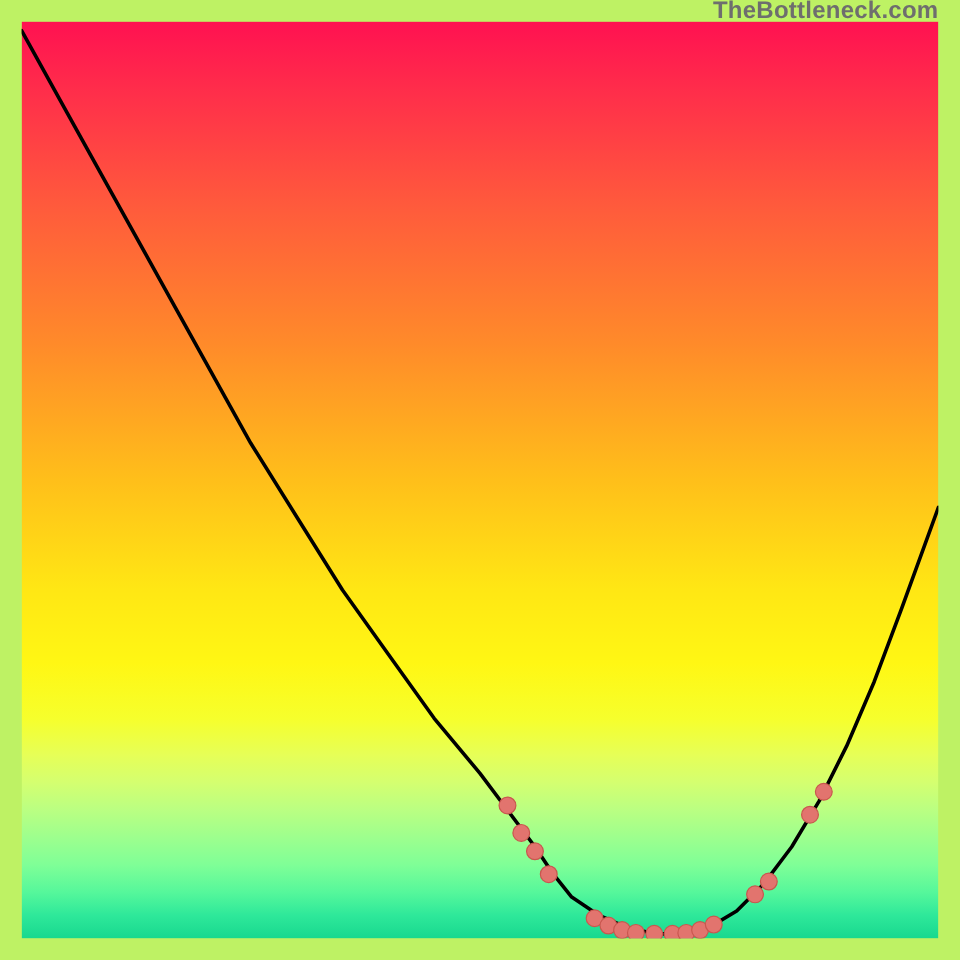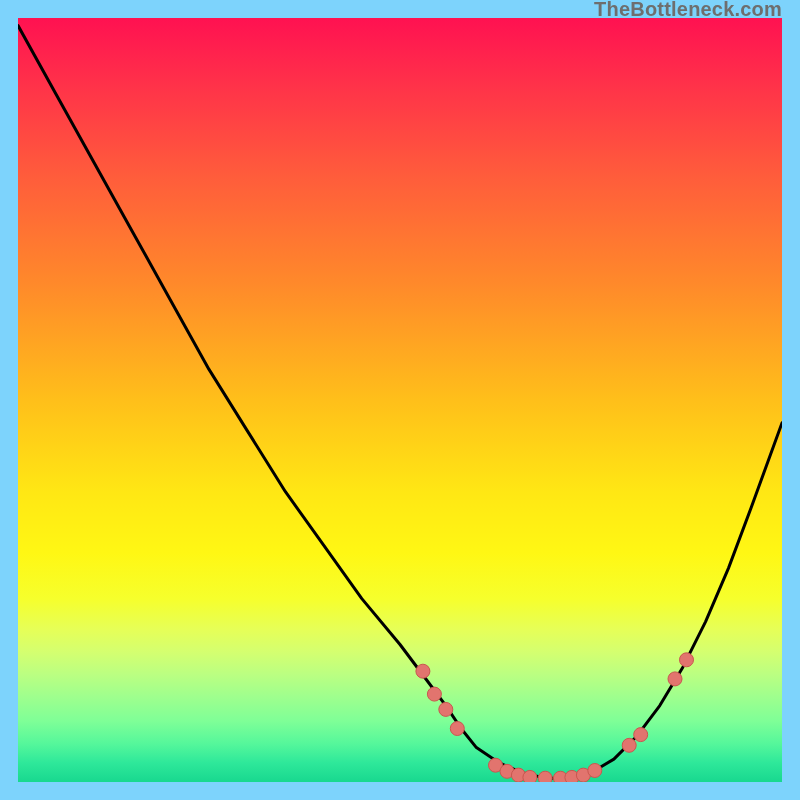--- a/index.html
+++ b/index.html
@@ -9,21 +9,21 @@
     height: 800px;
     background: #000;
     overflow: hidden;
   }
   .frame {
     position: absolute;
     left: 0;
     top: 0;
     width: 800px;
     height: 800px;
-    background: #7dd3fc;
+    background: #bef264;
   }
   .plot {
     position: absolute;
     left: 18px;
     top: 18px;
     width: 764px;
     height: 764px;
   }
   .watermark {
     position: absolute;

